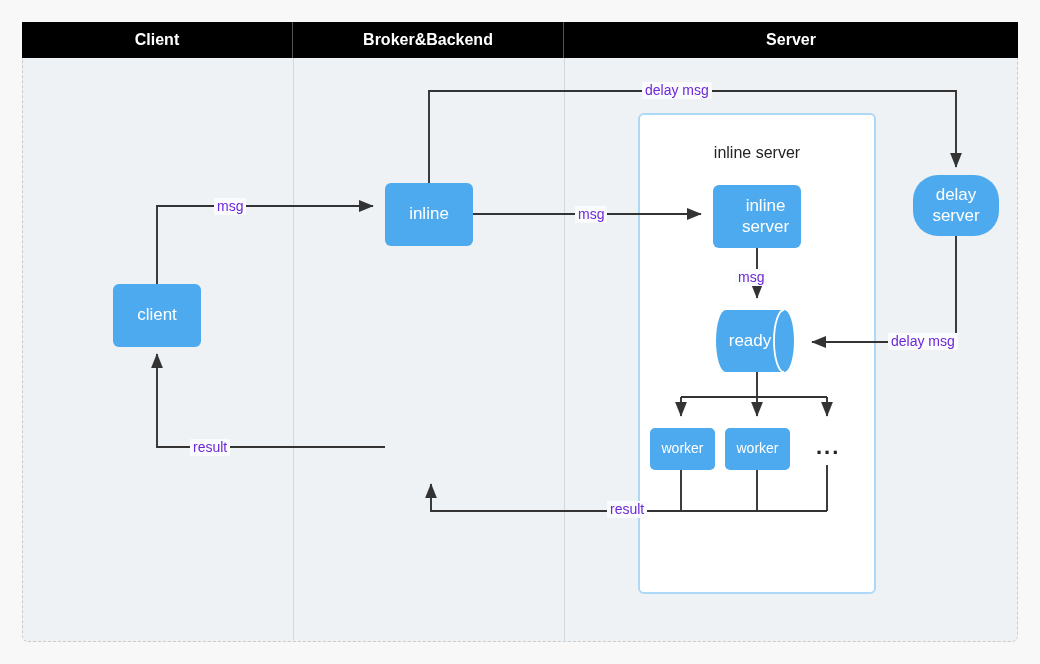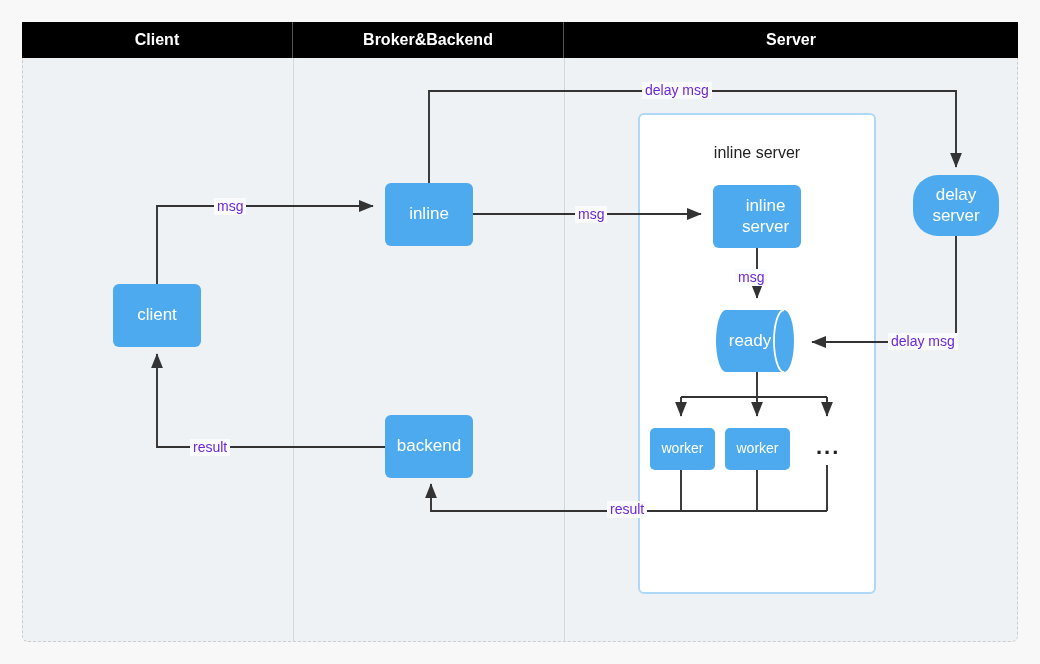--- a/index.html
+++ b/index.html
@@ -178,23 +178,20 @@
     </svg>
 
     <div class="node" style="left:91px; top:262px; width:88px; height:63px;">
       <span>client</span>
     </div>
 
     <div class="node" style="left:363px; top:161px; width:88px; height:63px;">
       <span>inline</span>
     </div>
 
-    <div class="node" style="left:363px; top:393px; width:88px; height:63px;">
-      <span>backend</span>
-    </div>
 
     <div class="node" style="left:691px; top:163px; width:88px; height:63px; white-space:pre-line;padding-left:17px;">
       <span>inline
 server</span>
     </div>
 
     <div class="node" style="left:891px; top:153px; width:86px; height:61px; white-space:pre-line;border-radius:25px;">
       <span>delay
 server</span>
     </div>

